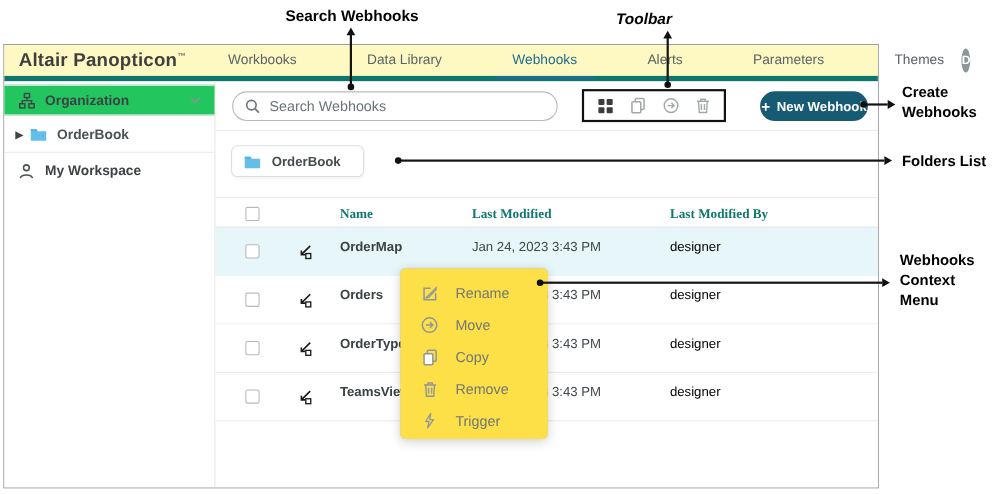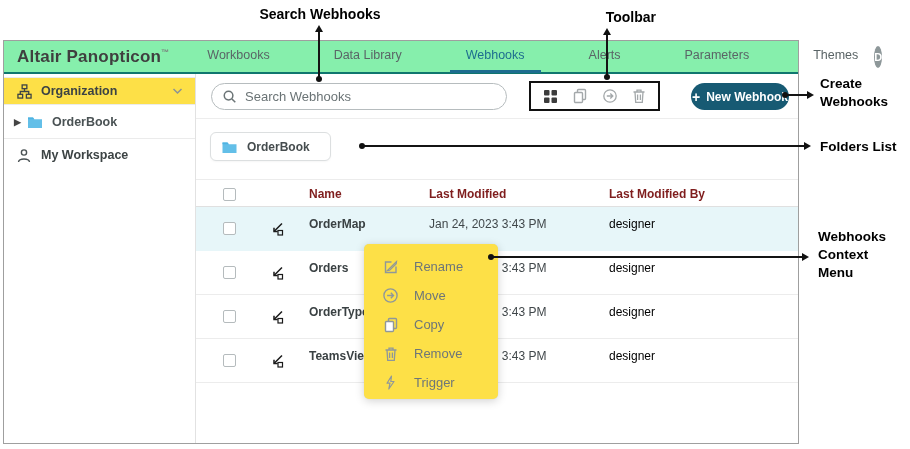--- a/index.html
+++ b/index.html
@@ -2,32 +2,32 @@
 <html><head>
 <meta charset="utf-8">
 <style>
   * { margin:0; padding:0; box-sizing:border-box; }
   html,body { width:910px; height:449px; background:#fff; font-family:"Liberation Sans", sans-serif; overflow:hidden; position:relative; }
 
   
   .app { position:absolute; left:3px; top:40px; width:796px; height:404px; background:#fff; border:1px solid #9f9f9f; }
 
   
-  .app-header { position:absolute; left:0; top:0; right:0; height:33px; background:#86efac; border-bottom:2px solid #0f766e; display:flex; align-items:center; }
+  .app-header { position:absolute; left:0; top:0; right:0; height:33px; background:#fef9c3; border-bottom:5px solid #0f766e; display:flex; align-items:center; }
   .logo { margin-left:13px; font-size:17px; font-weight:bold; color:#3f3f3f; letter-spacing:0.2px; white-space:nowrap; }
   .logo sup { font-size:8px; color:#7a7a7a; }
   .nav { display:flex; margin-left:22px; height:33px;gap:32px; }
   .tab { font-size:12.5px; color:#5a6466; padding:0 16px; line-height:31px; cursor:pointer; white-space:nowrap; }
   .tab.active { color:#1d6d8f; box-shadow: inset 0 -3px 0 #1d6d8f; }
   .avatar { margin-left:auto; margin-right:13px; width:22px; height:22px; border-radius:50%; background:#8d9799; color:#fff; font-size:11px; font-weight:bold; display:flex; align-items:center; justify-content:center; }
 
   
   .sidebar { position:absolute; left:0; top:33px; bottom:0; width:192px; background:#fff; border-right:1px solid #e2e2e2; }
   .side-row { position:absolute; left:0; right:0; display:flex; align-items:center; font-size:12.5px; color:#3c4344; }
-  .side-org { top:3px; height:28px; background:#fde047; border-top:1px solid #ebebeb; border-bottom:1px solid #ebebeb; font-weight:bold; }
+  .side-org { top:3px; height:28px; background:#22c55e; border-top:1px solid #ebebeb; border-bottom:1px solid #ebebeb; font-weight:bold; }
   .side-org .chev { margin-left:auto; margin-right:12px; color:#8b9395; }
   .side-folder { top:34px; height:28px; color:#4a5254; font-weight:bold; }
   .side-sep { position:absolute; left:0; right:0; top:64px; height:1px; background:#ebebeb; }
   .side-ws { top:66px; height:30px; font-weight:bold; }
   .side-row .ic { display:flex; align-items:center; justify-content:center; width:16px; margin-left:12px; margin-right:9px; }
   .caret { margin-left:10px; margin-right:4px; font-size:9px; color:#444; }
 
   
   .content { position:absolute; left:192px; top:33px; right:0; bottom:0; background:#fff; }
   .topbar { position:absolute; left:0; right:0; top:0; height:45px; border-bottom:1px solid #ededed; }
@@ -43,21 +43,21 @@
   .new-btn { position:absolute; left:495px; top:9px; width:98px; height:27px; border-radius:14px; background:#175a73; color:#fff; font-size:12px; font-weight:bold; display:flex; align-items:center; justify-content:center; gap:6px; cursor:pointer; border:none; font-family:"Liberation Sans",sans-serif; }
   .new-btn .plus { font-size:14px; font-weight:bold; }
 
   .folder-chip { position:absolute; left:14px; top:58px; width:121px; height:29px; border:1px solid #dcdfe0; border-radius:6px; background:#fff; box-shadow:0 1px 2px rgba(0,0,0,0.04); display:flex; align-items:center; cursor:pointer; }
   .folder-chip .ic { margin-left:10px; margin-right:9px; display:flex; }
   .folder-chip .lbl { font-size:12px; font-weight:bold; color:#454c4e; }
 
   
   .table { position:absolute; left:0; right:0; top:105px; }
   .thead { position:relative; height:28px; border-top:1px solid #ececec; border-bottom:1px solid #e0e0e0; }
-  .thead .hcell { position:absolute; top:0; line-height:28px; font-size:12px; font-weight:bold; color:#7f1d1d; }
+  .thead .hcell { position:absolute; top:0; line-height:28px; font-size:12px; font-weight:bold; color:#0f766e;font-family:Liberation Serif, serif; }
   .trow { position:relative; height:44px; border-bottom:1px solid #ececec; background:#fff; }
   .trow.hl { background:#e7f6f9; border-bottom:none; }
   .cb { position:absolute; left:27px; top:50%; margin-top:-7px; width:13px; height:13px; border:1.5px solid #b5bbbd; border-radius:2px; background:#fff; cursor:pointer; }
   .thead .cb { top:8px; margin-top:0; }
   .wh-ic { position:absolute; left:73px; top:50%; margin-top:-8px; }
   .c-name { position:absolute; left:113px; line-height:35px; font-size:12px; font-weight:bold; color:#3a4143; white-space:nowrap; }
   .c-mod  { position:absolute; left:233px; line-height:35px; font-size:12px; color:#40474a; white-space:nowrap; }
   .c-by   { position:absolute; left:413px; line-height:35px; font-size:12px; color:#000000; white-space:nowrap; }
 
   
@@ -302,21 +302,21 @@
       </div>
     </div>
   </div>
 </div>
 
 <div class="ann ann-label" style="left:250px; top:6px; width:140px; text-align:center;">Search Webhooks</div>
 <div class="ah-up" style="left:315px; top:25px;"></div>
 <div class="vline" style="left:318px; top:31px; height:47px;"></div>
 <div class="dot" style="left:316px; top:76px;"></div>
 
-<div class="ann ann-label" style="left:560px; top:9px; width:96px; text-align:right;">Toolbar</div>
+<div class="ann ann-label" style="left:560px; top:9px; width:96px; text-align:left;font-style:italic;">Toolbar</div>
 <div class="ah-up" style="left:603px; top:28px;"></div>
 <div class="vline" style="left:606px; top:34px; height:42px;"></div>
 <div class="dot" style="left:604px; top:74px;"></div>
 
 <div class="ann ann-label-sm" style="left:820px; top:75px;">
   <div>Create</div>
   <div>Webhooks</div>
 </div>
 <div class="dot" style="left:782px; top:92px;"></div>
 <div class="hline" style="left:787px; top:94px; width:20px;"></div>

